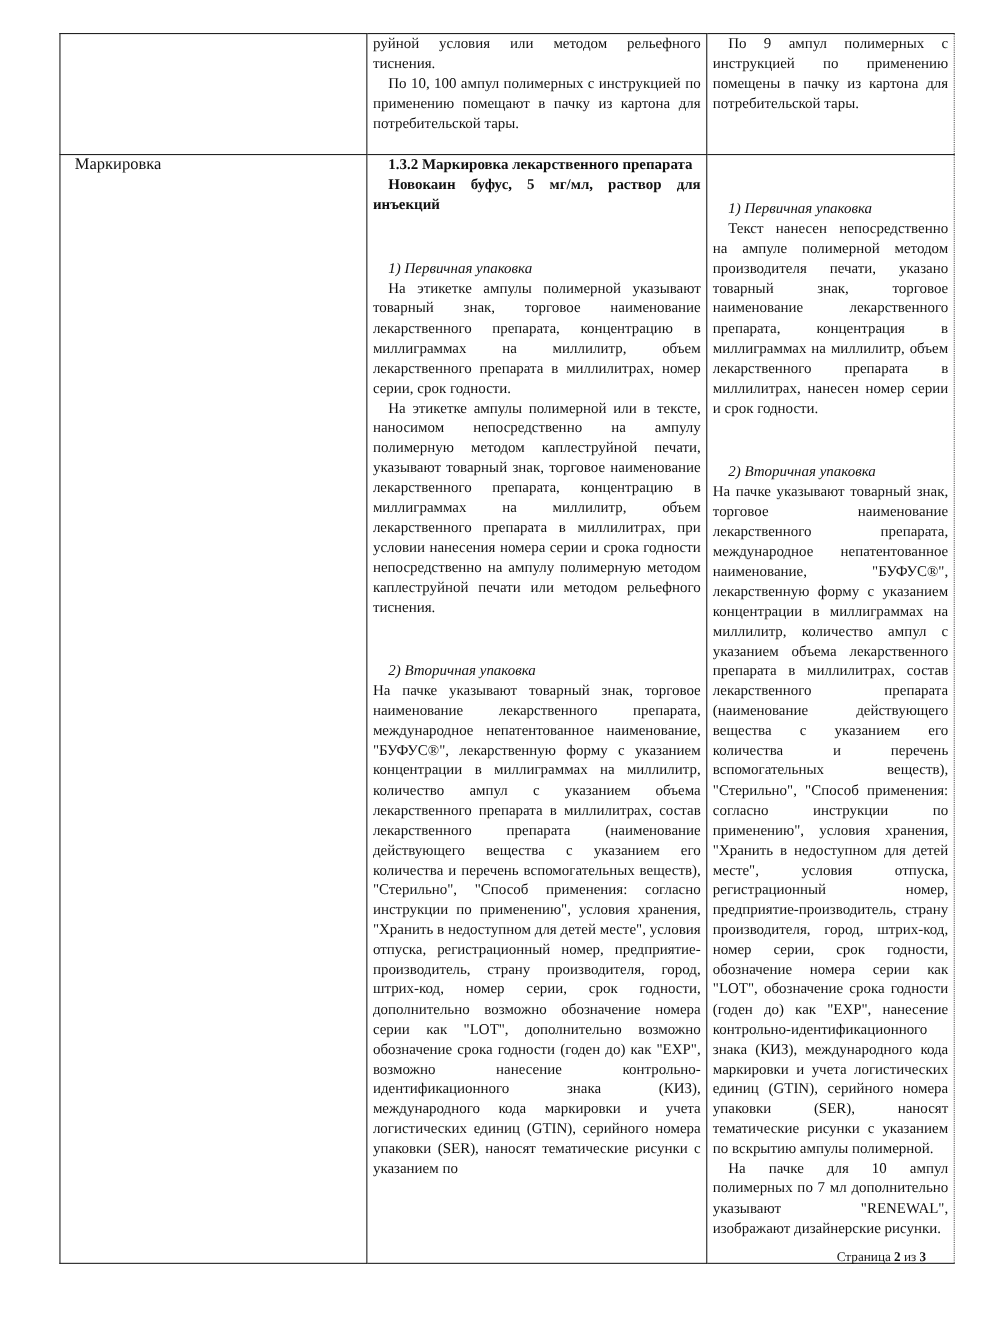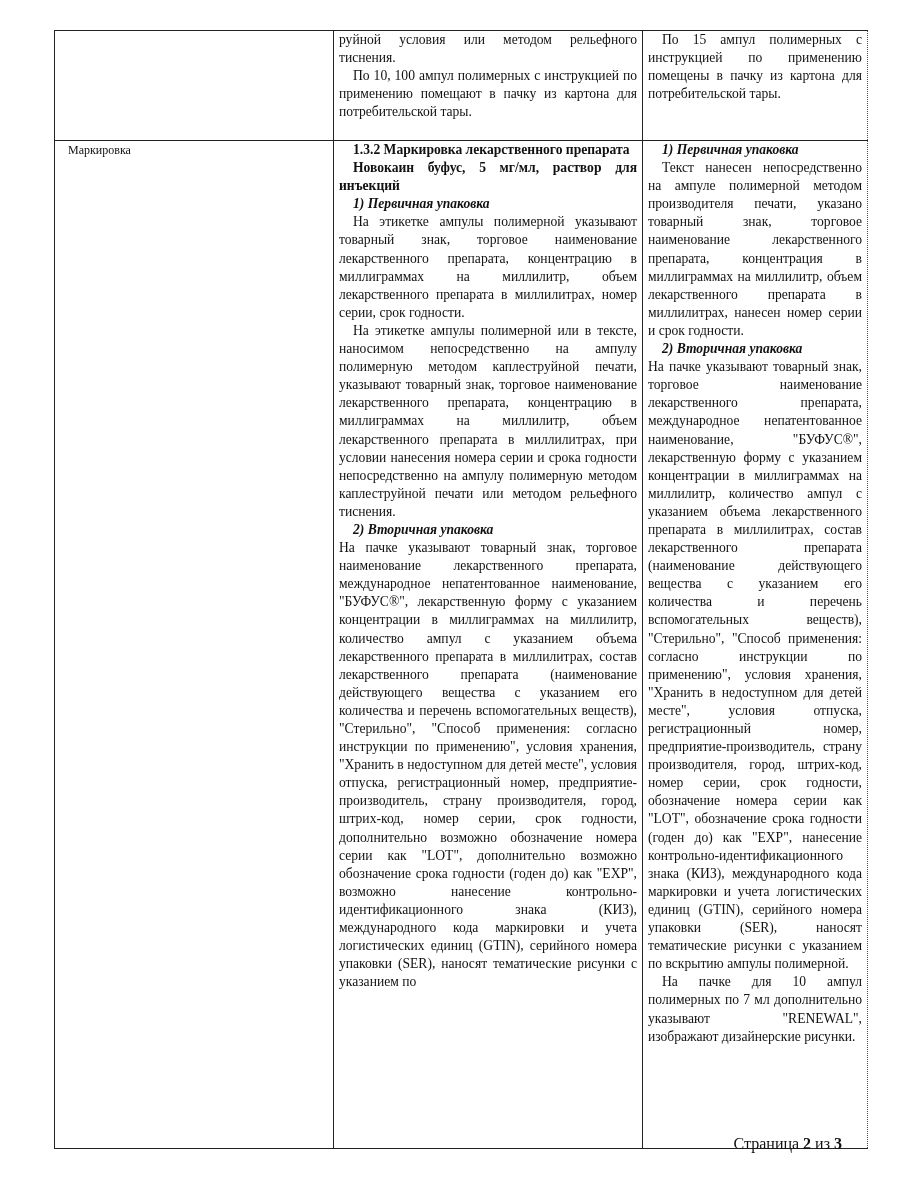--- a/index.html
+++ b/index.html
@@ -6,45 +6,45 @@
   body { width:900px; height:1200px; position:relative; overflow:hidden;
          font-family:"Liberation Serif","DejaVu Serif",serif; color:#111; }
   .table { position:absolute; left:54px; top:30px; width:814px; border-collapse:collapse; table-layout:fixed; }
   .table td { border:1.5px solid #222; vertical-align:top; padding:0 5px 1px 5px; font-size:13.6px; line-height:18.1px; }
   .table td.c1 { width:268px; }
   .table td.c2 { width:298px; }
   .table td.c3 { width:214px; border-right:1.5px dotted #555; }
   .p { text-align:justify; margin:0; }
   .ind { text-indent:14px; }
   .b { font-weight:bold; }
-  .bi { font-weight:bold; font-style:italic; }
-  .row-label { font-size:12px; padding-left:8px; display:block; }
+  .bi { font-weight:normal; font-style:italic;margin-top:40px; }
+  .row-label { font-size:15px; padding-left:8px; display:block; }
   .row1 td { height:108px; }
   .row2 td { height:1006px; }
-  .footer { position:absolute; right:58px; top:1135px; font-size:16px; }
+  .footer { position:absolute; right:58px; top:1135px; font-size:12px; }
   .footer b { font-weight:bold; }
 </style>
 </head>
 <body>
 
 <table class="table">
   <tbody>
       <tr class="row1">
     <td class="c1">
       <span class="row-label"></span>
     </td>
     <td class="c2">
       <div>
             <p class="p">руйной условия или методом рельефного тиснения.</p>
             <p class="p ind">По 10, 100 ампул полимерных с инструкцией по применению помещают в пачку из картона для потребительской тары.</p>
           </div>
     </td>
     <td class="c3">
       <div>
-            <p class="p ind">По 15 ампул полимерных с инструкцией по применению помещены в пачку из картона для потребительской тары.</p>
+            <p class="p ind">По 9 ампул полимерных с инструкцией по применению помещены в пачку из картона для потребительской тары.</p>
           </div>
     </td>
   </tr>
   <tr class="row2">
     <td class="c1">
       <span class="row-label">Маркировка</span>
     </td>
     <td class="c2">
       <div>
             <p class="p ind b">1.3.2 Маркировка лекарственного препарата</p>

